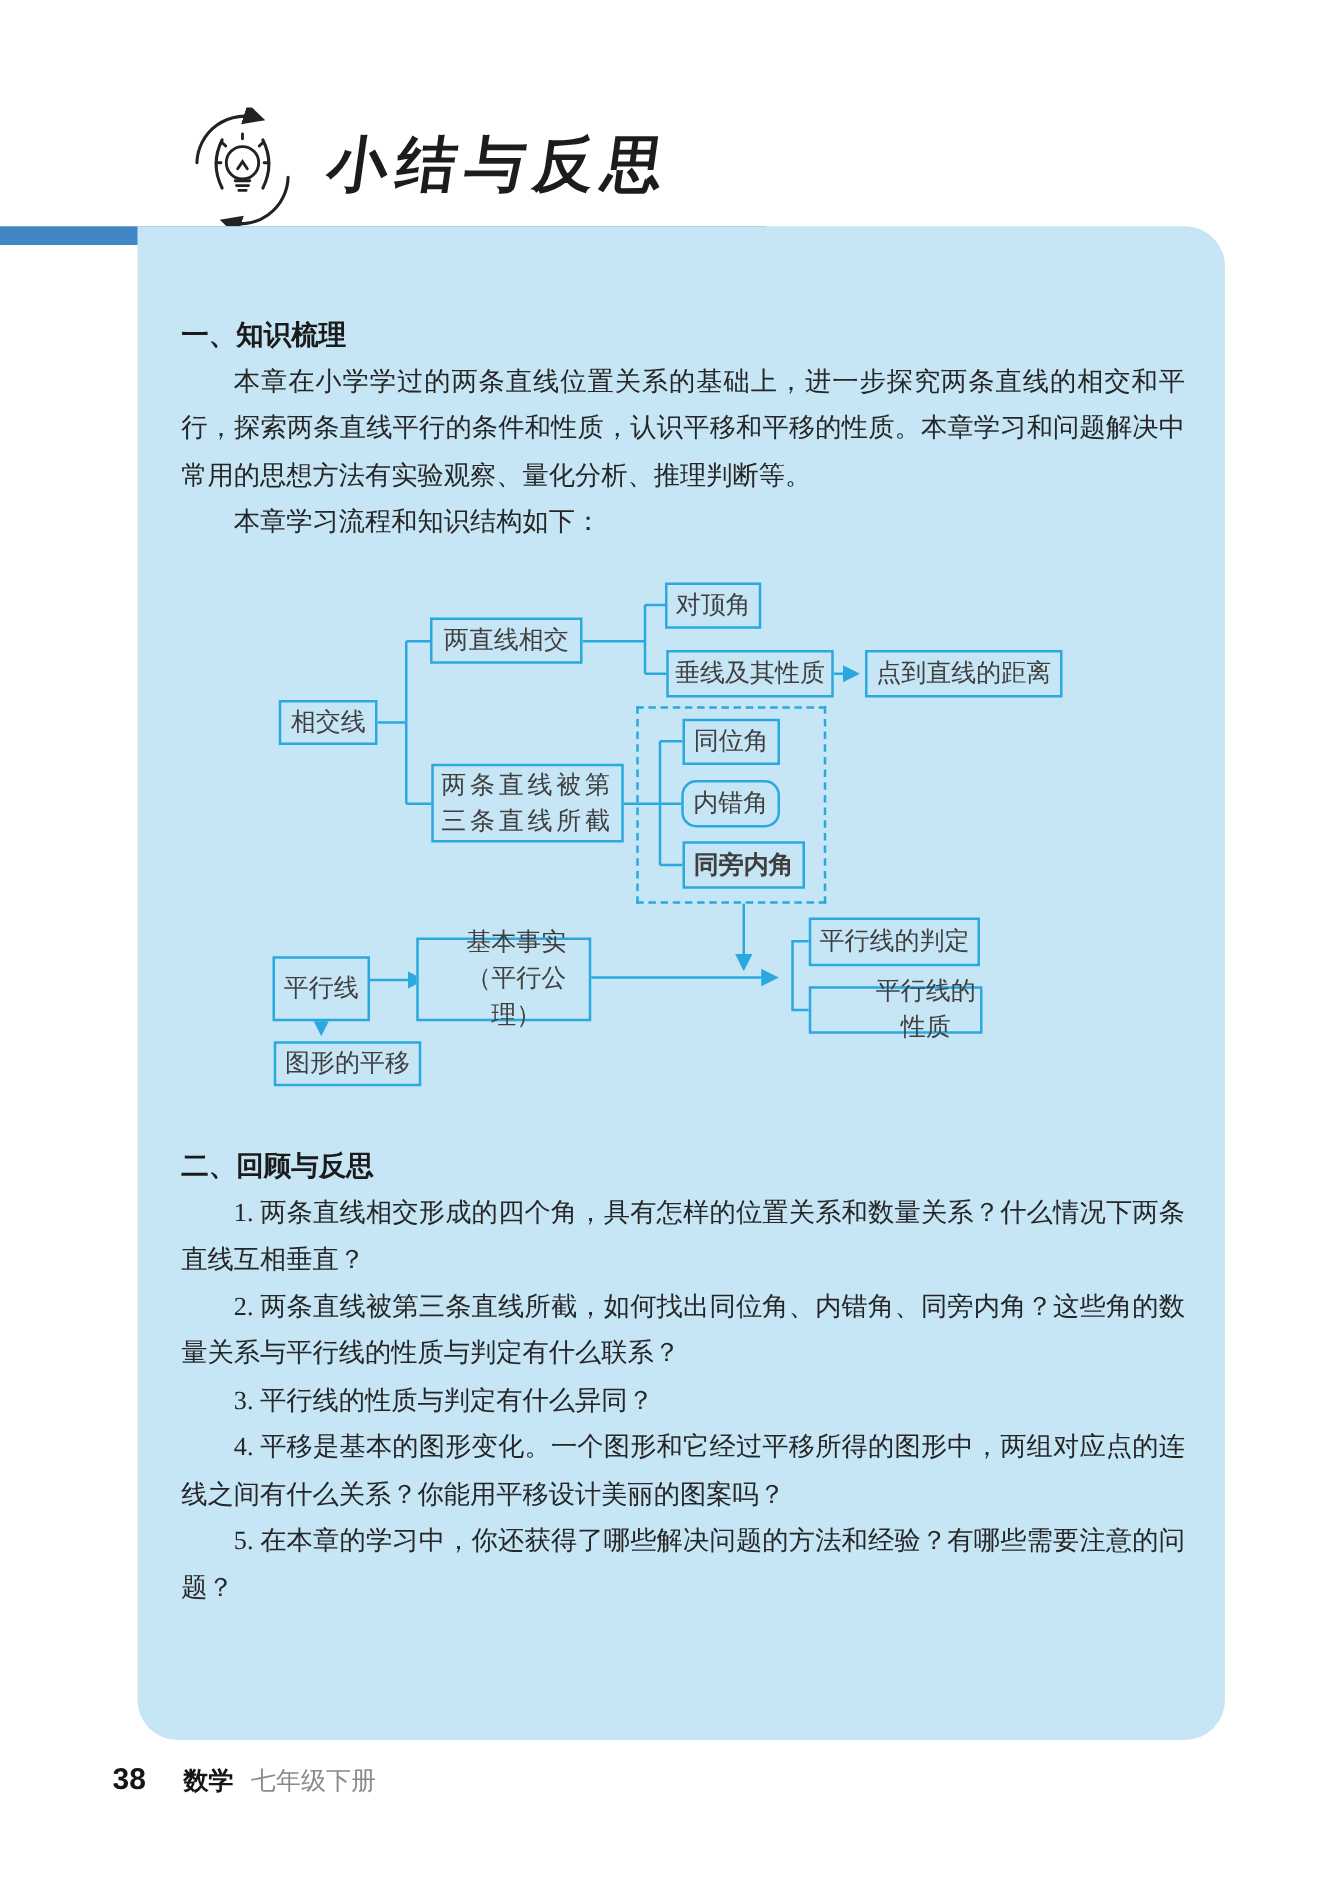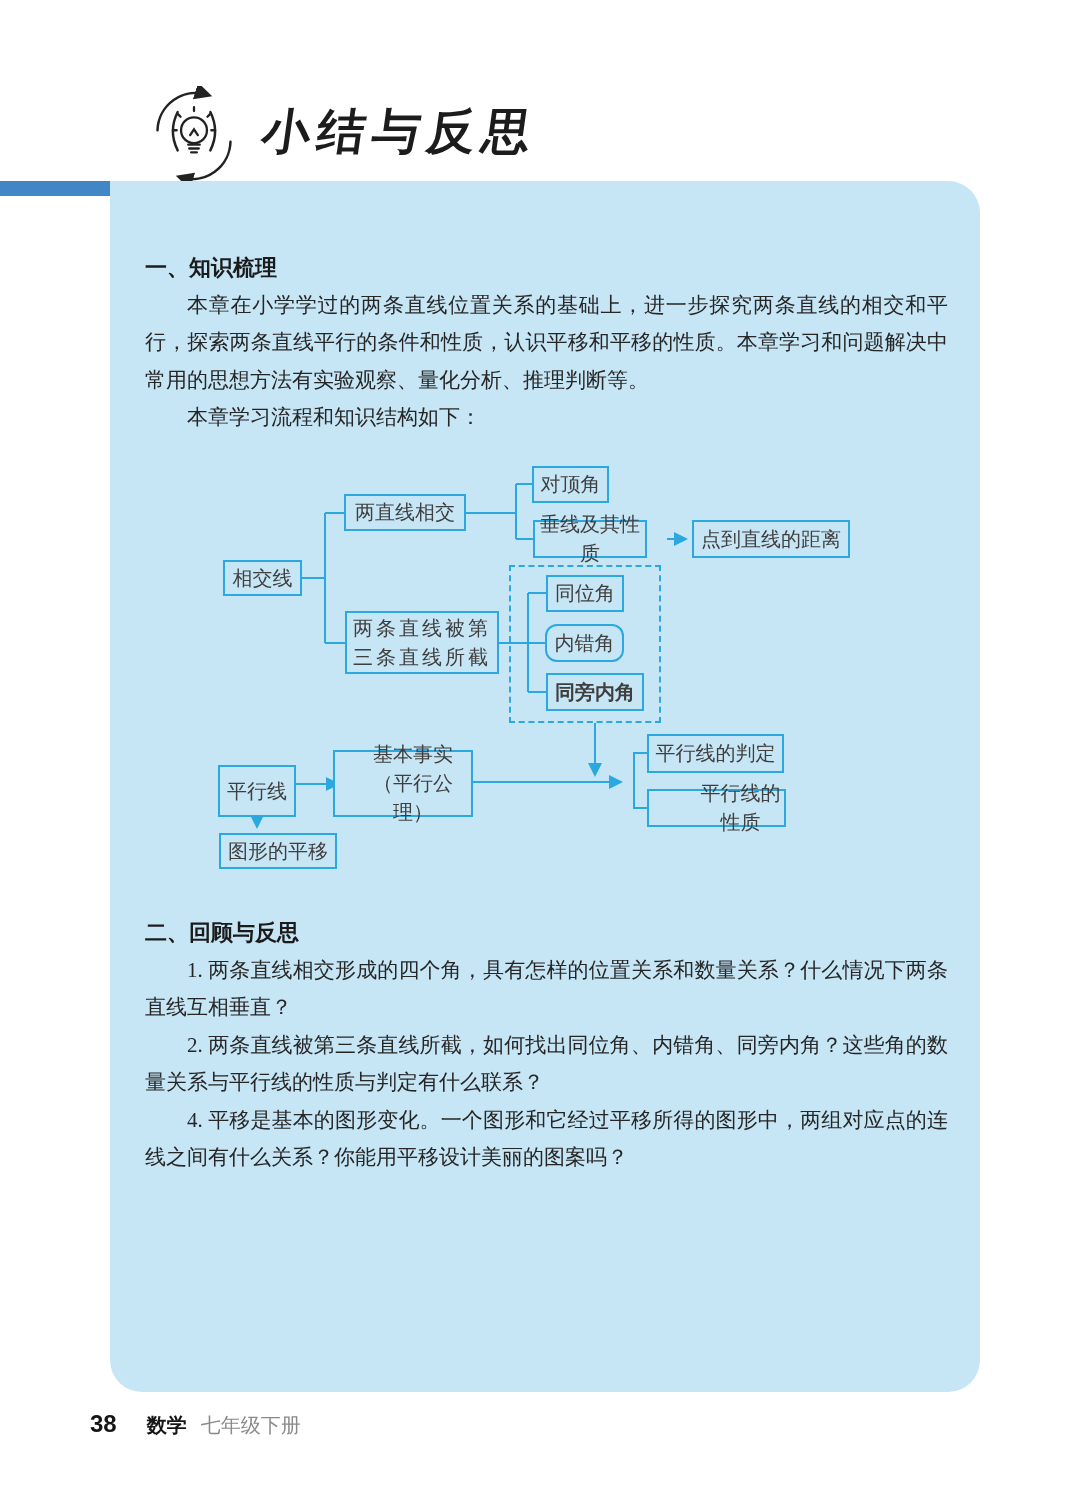--- a/index.html
+++ b/index.html
@@ -115,40 +115,42 @@
         <line x1="357" y1="327" x2="509" y2="327" marker-end="url(#arw)"></line>
         <line x1="147" y1="348" x2="147" y2="370" marker-end="url(#arw)"></line>
       </g>
     </svg>
 
     <div class="fc-dashed"></div>
 
     <div class="fc-box" style="left:113px;top:105px;width:79px;height:36px;">相交线</div>
     <div class="fc-box" style="left:234px;top:39px;width:122px;height:37px;">两直线相交</div>
     <div class="fc-box" style="left:422px;top:11px;width:77px;height:37px;">对顶角</div>
-    <div class="fc-box" style="left:423px;top:65px;width:114px;height:38px;">垂线及其性质</div>
+    <div class="fc-box" style="left:423px;top:65px;width:134px;height:38px;">垂线及其性质</div>
     <div class="fc-box" style="left:582px;top:65px;width:158px;height:38px;">点到直线的距离</div>
     <div class="fc-box sp" style="left:235px;top:156px;width:154px;height:63px;">两条直线被第
 三条直线所截</div>
     <div class="fc-box" style="left:436px;top:120px;width:78px;height:37px;">同位角</div>
     <div class="fc-box" style="left:435px;top:169px;width:79px;height:38px;border-radius:12px;">内错角</div>
     <div class="fc-box" style="left:436px;top:218px;width:98px;height:38px;font-weight:bold;">同旁内角</div>
     <div class="fc-box" style="left:108px;top:310px;width:78px;height:52px;">平行线</div>
     <div class="fc-box" style="left:223px;top:295px;width:140px;height:67px;padding-left:20px;">基本事实
 （平行公理）</div>
     <div class="fc-box" style="left:537px;top:279px;width:137px;height:39px;">平行线的判定</div>
     <div class="fc-box" style="left:537px;top:334px;width:139px;height:38px;padding-left:48px;">平行线的性质</div>
     <div class="fc-box" style="left:109px;top:378px;width:118px;height:36px;">图形的平移</div>
   </div>
 
   <div class="textblock tb2">
     <div class="sec-heading">二、回顾与反思</div>
     <p class="para">1. 两条直线相交形成的四个角，具有怎样的位置关系和数量关系？什么情况下两条直线互相垂直？</p>
     <p class="para">2. 两条直线被第三条直线所截，如何找出同位角、内错角、同旁内角？这些角的数量关系与平行线的性质与判定有什么联系？</p>
+    <p class="para">3. 平行线的性质与判定有什么异同？</p>
     <p class="para">4. 平移是基本的图形变化。一个图形和它经过平移所得的图形中，两组对应点的连线之间有什么关系？你能用平移设计美丽的图案吗？</p>
+    <p class="para">5. 在本章的学习中，你还获得了哪些解决问题的方法和经验？有哪些需要注意的问题？</p>
   </div>
 
   <div class="footer">
     <span class="pgnum">38</span>
     <span class="subject">数学</span>
     <span class="volume">七年级下册</span>
   </div>
 
 </div>
 

